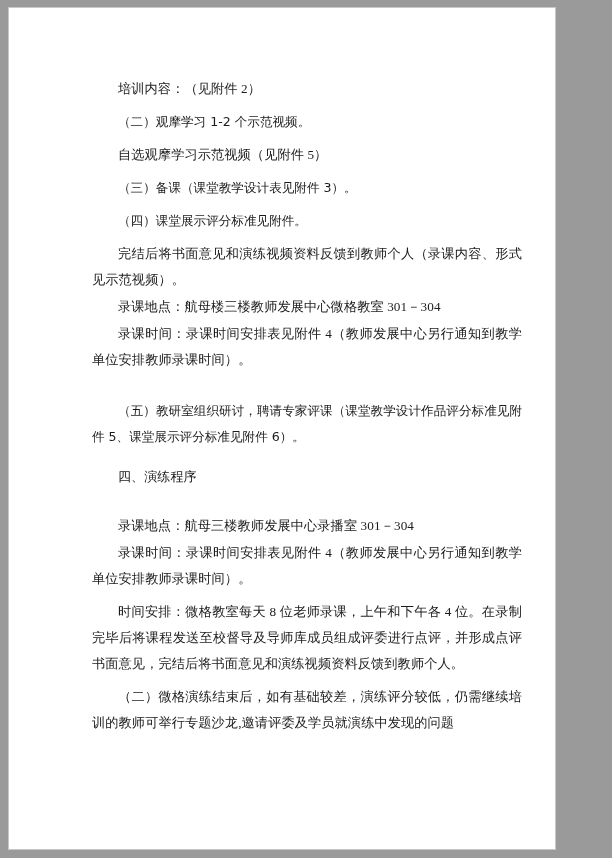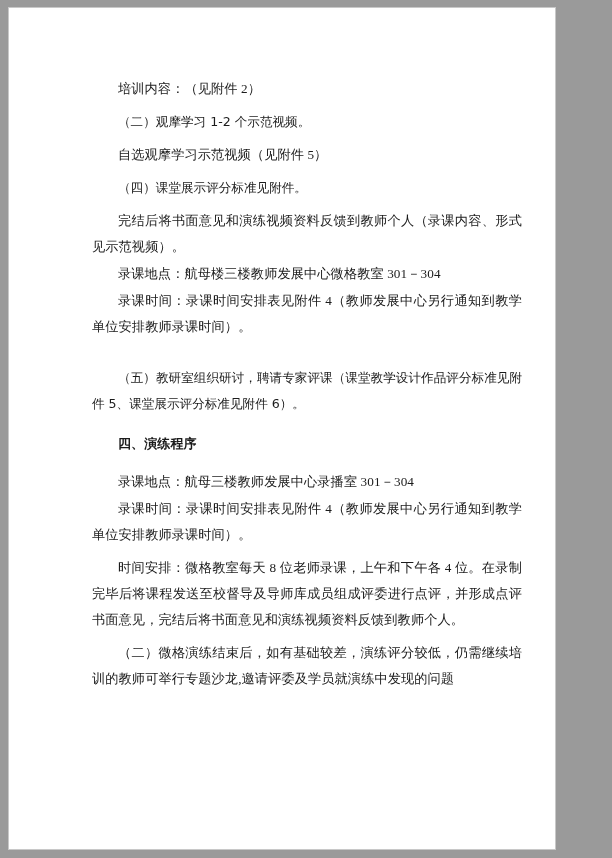--- a/index.html
+++ b/index.html
@@ -40,42 +40,43 @@
   .indent {
     text-indent: 26px;
   }
   .bold {
     font-weight: normal;
     font-family: "DejaVu Sans", "Liberation Sans", sans-serif;
     font-size: 12.6px;
     letter-spacing: 0px;
   }
   .heading {
-    font-weight: bold;
+    font-weight: normal;
     font-family: "DejaVu Sans", "Liberation Sans", sans-serif;
     font-size: 13px;
     text-indent: 26px;
     margin-top: 14px;
-    margin-bottom: 12px;
+    margin-bottom: 23px;
   }
   .gap-sm { margin-top: 7px; }
   .gap-md { margin-top: 25px; }
 </style>
 </head>
 <body>
 
 <div class="page">
   <div class="content">
 
     <p class="para indent">培训内容：（见附件 2）</p>
 
     <p class="para indent bold gap-sm">（二）观摩学习 1-2 个示范视频。</p>
 
     <p class="para indent gap-sm">自选观摩学习示范视频（见附件 5）</p>
 
+    <p class="para indent bold gap-sm">（三）备课（课堂教学设计表见附件 3）。</p>
 
     <p class="para indent bold gap-sm">（四）课堂展示评分标准见附件。</p>
 
     <p class="para indent gap-sm">完结后将书面意见和演练视频资料反馈到教师个人（录课内容、形式见示范视频）。</p>
 
     <p class="para indent">录课地点：航母楼三楼教师发展中心微格教室 301－304</p>
 
     <p class="para indent">录课时间：录课时间安排表见附件 4（教师发展中心另行通知到教学单位安排教师录课时间）。</p>
 
     <p class="para indent bold gap-md">（五）教研室组织研讨，聘请专家评课（课堂教学设计作品评分标准见附件 5、课堂展示评分标准见附件 6）。</p>

